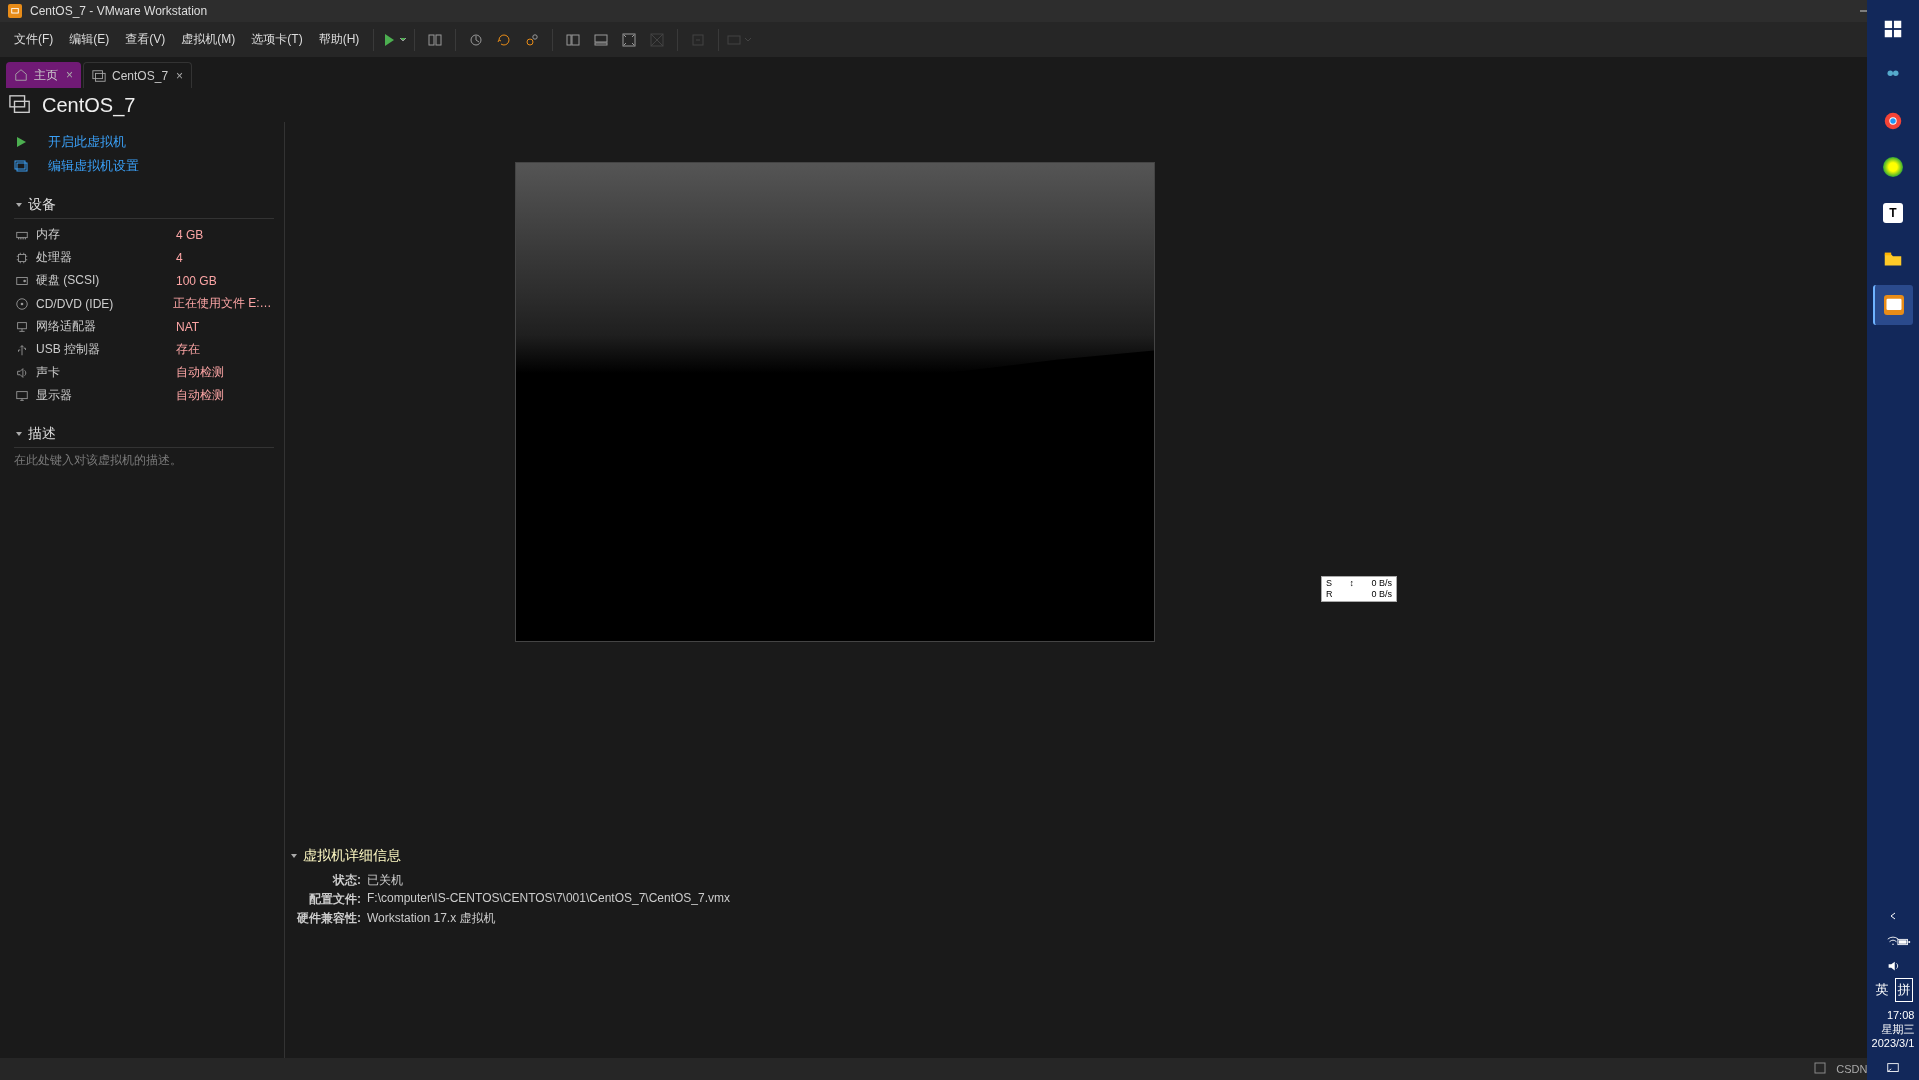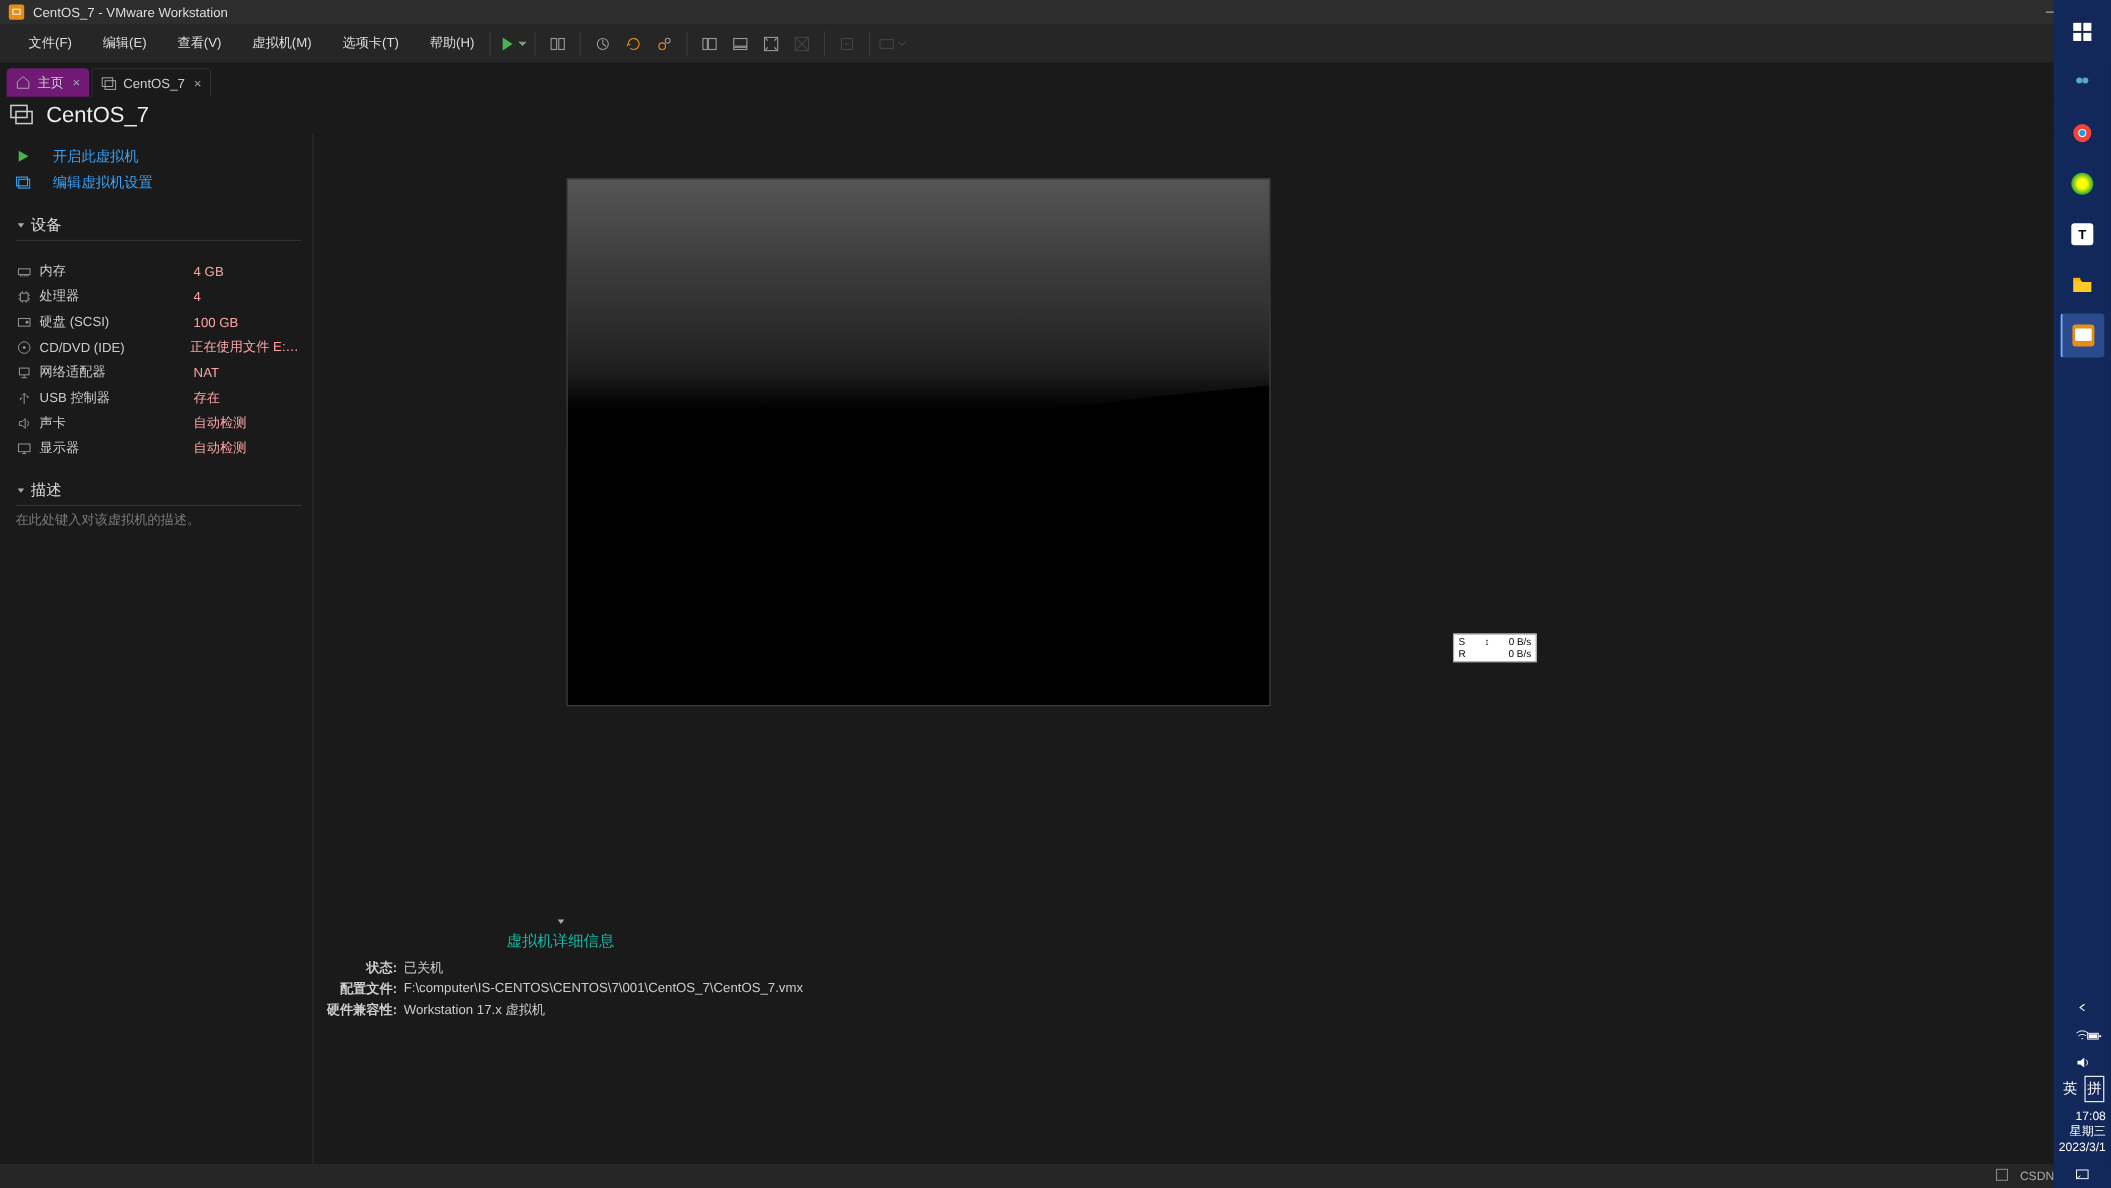--- a/index.html
+++ b/index.html
@@ -8,21 +8,21 @@
 
 .titlebar { height:22px; background:#2d2d2d; display:flex; align-items:center; padding-left:8px; color:#ddd; }
 .titlebar-icon { width:14px; height:14px; margin-right:8px; background:#e88c18; border-radius:2px; display:flex; align-items:center; justify-content:center; }
 .titlebar-icon svg{ width:10px; height:10px; }
 .titlebar-text { flex:1; font-size:12px; }
 .win-controls { display:flex; }
 .win-btn { width:22px; height:22px; display:flex; align-items:center; justify-content:center; color:#aaa; cursor:pointer; }
 
 
 .menubar { height:36px; background:#262626; display:flex; align-items:center; padding:0 6px; border-bottom:1px solid #1a1a1a; }
-.menu-item { padding:4px 8px; color:#ddd; font-size:12px; cursor:pointer;margin-left:12px; }
+.menu-item { padding:4px 8px; color:#ddd; font-size:12px; cursor:pointer; }
 .menu-sep { width:1px; height:22px; background:#3a3a3a; margin:0 6px; }
 .tool-btn { width:26px; height:26px; display:flex; align-items:center; justify-content:center; cursor:pointer; color:#999; margin:0 1px; border-radius:3px;}
 .tool-btn svg{ width:16px; height:16px; }
 .tool-btn.play svg path{ fill:#4caf50; }
 .tool-btn .dd-caret{ width:8px; height:8px; margin-left:2px; }
 .tool-btn.disabled{ opacity:0.45; cursor:default; }
 
 
 .tabstrip { height:30px; background:#1a1a1a; display:flex; align-items:flex-end; padding-left:6px; }
 .tab { height:26px; display:flex; align-items:center; padding:0 8px 0 8px; background:#701a75; color:#ccc; margin-right:2px; border-top-left-radius:4px; border-top-right-radius:4px; font-size:12px; cursor:pointer; }
@@ -40,37 +40,37 @@
 .body-split { display:flex; height:calc(1080px - 22px - 36px - 30px - 34px - 22px); }
 .left-pane { width:285px; background:#1a1a1a; border-right:1px solid #333; padding:8px 0 8px 14px; }
 .right-pane { flex:1; background:#1a1a1a; position:relative; }
 
 .action-link { display:flex; align-items:center; gap:20px; color:#3a9ff5; padding:3px 0; cursor:pointer; font-size:13px; }
 .action-link svg{ width:14px; height:14px; }
 
 .section-title { display:flex; align-items:center; gap:4px; color:#ddd; font-size:14px; margin-top:18px; border-bottom:1px solid #333; padding-bottom:4px; width:260px; }
 .caret{ width:10px; height:10px; }
 
-.device-list { margin-top:16px; width:260px; }
+.device-list { margin-top:4px; width:260px; }
 .device-row { display:flex; align-items:center; padding:3px 0; cursor:pointer; }
 .dev-ico{ width:16px; height:16px; margin-right:6px; display:flex; align-items:center; justify-content:center; color:#888; flex-shrink:0; }
 .dev-ico svg{ width:14px; height:14px; }
 .dev-name{ width:140px; color:#ccc; font-size:12px; }
 .dev-val{ color:#fca5a5; font-size:12px; white-space:nowrap; overflow:hidden; text-overflow:ellipsis; }
 
 .desc-placeholder{ color:#7a7a7a; font-size:12px; padding-top:4px; width:260px; cursor:text; }
 
 
 .preview{ position:absolute; top:40px; left:230px; width:640px; height:480px; background:linear-gradient(180deg,#555 0%, #3a3a3a 18%, #2c2c2c 28%, #1f1f1f 36%, #000 44%, #000 100%); border:1px solid #444; overflow:hidden; }
 .preview::after{ content:""; position:absolute; top:38%; left:0; right:0; bottom:0; background:#000;
   clip-path: polygon(0 22%, 15% 20%, 30% 18%, 50% 14%, 70% 9%, 85% 5%, 100% 2%, 100% 100%, 0 100%); }
 
 
 .detail-block{ position:absolute; bottom:130px; left:4px; }
-.detail-title{ display:flex; align-items:center; gap:4px; color:#14b8a6; font-size:14px; margin-bottom:6px;flex-direction:column; }
+.detail-title{ display:flex; align-items:center; gap:4px; color:#fef9c3; font-size:14px; margin-bottom:6px; }
 .detail-row{ display:flex; font-size:12px; color:#ccc; padding:1px 0; }
 .detail-label{ width:72px; text-align:right; font-weight:bold; margin-right:6px; white-space:nowrap; }
 
 
 .net-overlay{ position:absolute; right:522px; top:576px; width:76px; height:26px; background:#fff; color:#000; font-size:9px; line-height:11px; display:flex; flex-direction:column; justify-content:center; padding:2px 4px; border:1px solid #aaa; }
 .net-overlay .row{ display:flex; justify-content:space-between; }
 
 
 .statusbar{ height:22px; background:#262626; display:flex; align-items:center; justify-content:flex-end; padding:0 8px; color:#aaa; font-size:11px; gap:10px; }
 

